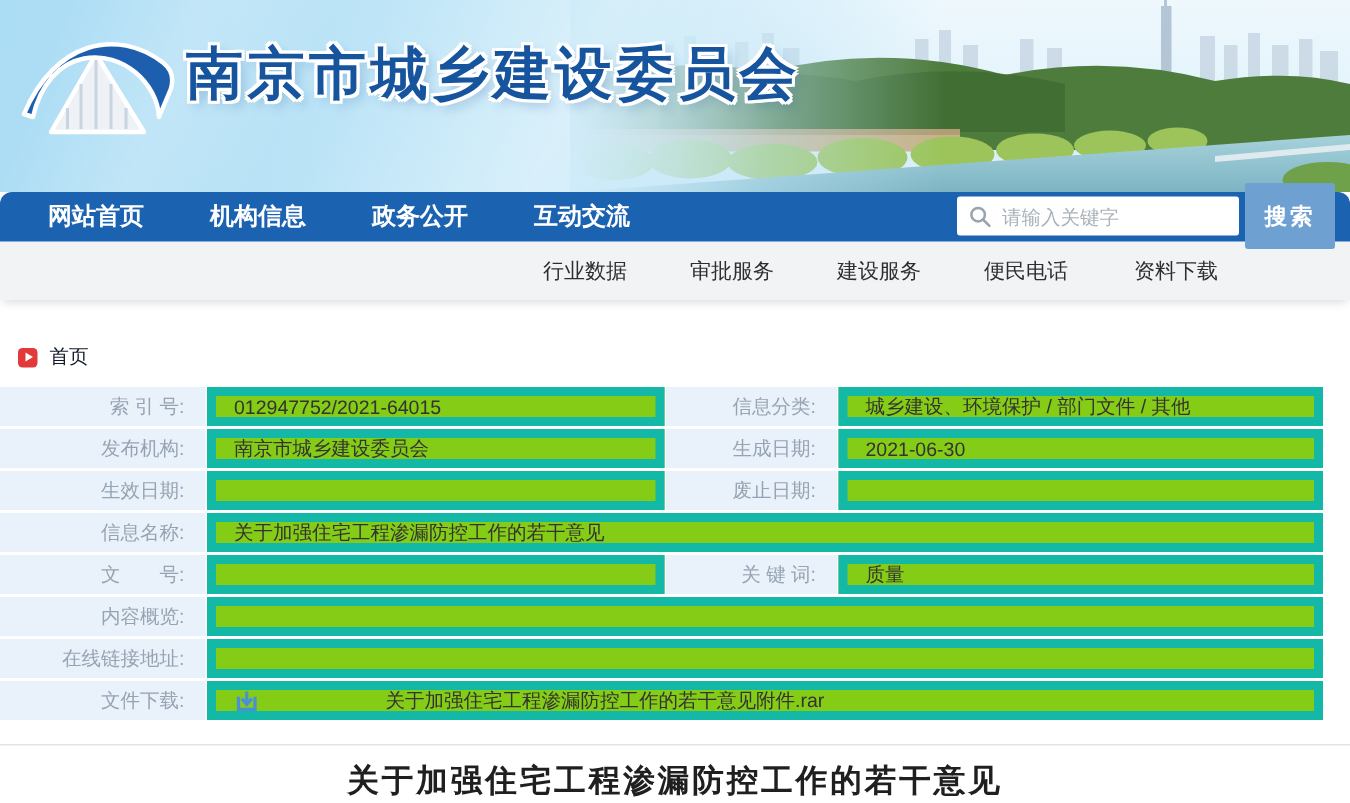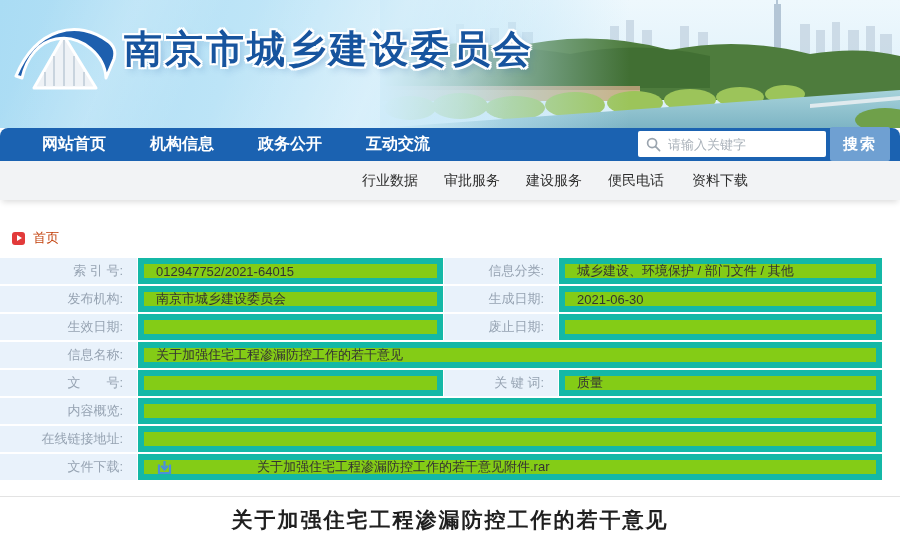--- a/index.html
+++ b/index.html
@@ -30,62 +30,62 @@
     color:#17549e; letter-spacing:3px; white-space:nowrap;
     text-shadow:2px 0 0 #fff,-2px 0 0 #fff,0 2px 0 #fff,0 -2px 0 #fff,
       2px 2px 0 #fff,-2px -2px 0 #fff,2px -2px 0 #fff,-2px 2px 0 #fff,
       4px 4px 7px rgba(23,84,158,.30);
   }
 
   
   .navbar {
     position:absolute; top:128px; left:0; width:900px; height:33px; z-index:3;
     background:#1b62b1; border-radius:8px 8px 0 0;
-    display:flex; align-items:center; padding-left:42px; gap:44px;
+    display:flex; align-items:center; padding-left:32px; gap:44px;
   }
   .nav-item { color:#fff; font-size:16px; font-weight:bold; white-space:nowrap; cursor:pointer; }
   .nav-item.active {
     background:#fff; color:#1b62b1; padding:0 20px; height:40px; line-height:40px;
     border-radius:8px; position:relative; top:5px; margin:0 -6px; z-index:6;
     box-shadow:0 2px 4px rgba(0,0,0,.12);
   }
   .search { position:absolute; right:10px; top:3px; height:26px; display:flex; align-items:center;margin-left:22px; }
   .search-box {
     width:188px; height:26px; background:#fff; border-radius:2px;
     display:flex; align-items:center; padding:0 8px;
   }
   .search-box svg { flex-shrink:0; margin-right:7px; }
   .search-box input {
     border:none; outline:none; width:100%; font-size:13px; color:#333; background:transparent;
     font-family:"Liberation Sans","DejaVu Sans",sans-serif;
   }
   .search-box input::placeholder { color:#aab2ba; }
   .search-btn {
-    width:60px; height:34px; margin-left:4px; background:#6fa0d2; color:#fff;
+    width:60px; height:44px; margin-left:4px; background:#6fa0d2; color:#fff;
     font-size:15px; font-weight:bold; border:none; border-radius:2px; cursor:pointer;
     font-family:"Liberation Sans","DejaVu Sans",sans-serif; letter-spacing:2px;
   }
 
   
   .subnav {
     position:absolute; top:161px; left:0; width:900px; height:39px; z-index:2;
     background:#f2f3f5; box-shadow:0 4px 6px -2px rgba(0,0,0,.14);
-    display:flex; align-items:center; padding-left:362px; gap:26px;
+    display:flex; align-items:center; padding-left:362px; gap:42px;
   }
   .subnav-item { font-size:14px; color:#2e2e2e; white-space:nowrap; cursor:pointer; }
   .subnav-item:last-child { margin-left:2px; }
 
   
   .breadcrumb { position:absolute; top:229px; left:12px; display:flex; align-items:center; gap:8px; }
   .crumb-icon { width:13px; height:13px; background:#e23a3a; border-radius:3px; position:relative; }
   .crumb-icon::after {
     content:""; position:absolute; left:5px; top:3px;
     border-left:5px solid #fff; border-top:3.5px solid transparent; border-bottom:3.5px solid transparent;
   }
-  .crumb-label { font-size:13px; color:#c2410c; cursor:pointer; }
+  .crumb-label { font-size:13px; color:#0f172a; cursor:pointer; }
 
   
   .info-table { position:absolute; top:258px; left:0; width:882px; display:flex; flex-direction:column; gap:2px; }
   .trow { display:flex; height:26px; gap:1px; }
   .tlabel {
     background:#e9f2fb; color:#96a3b2; font-size:13px; flex-shrink:0;
     display:flex; align-items:center; justify-content:flex-end; padding-right:14px; white-space:pre;
   }
   .tlabel.w1 { width:137px; }
   .tlabel.w2 { width:114px; }

